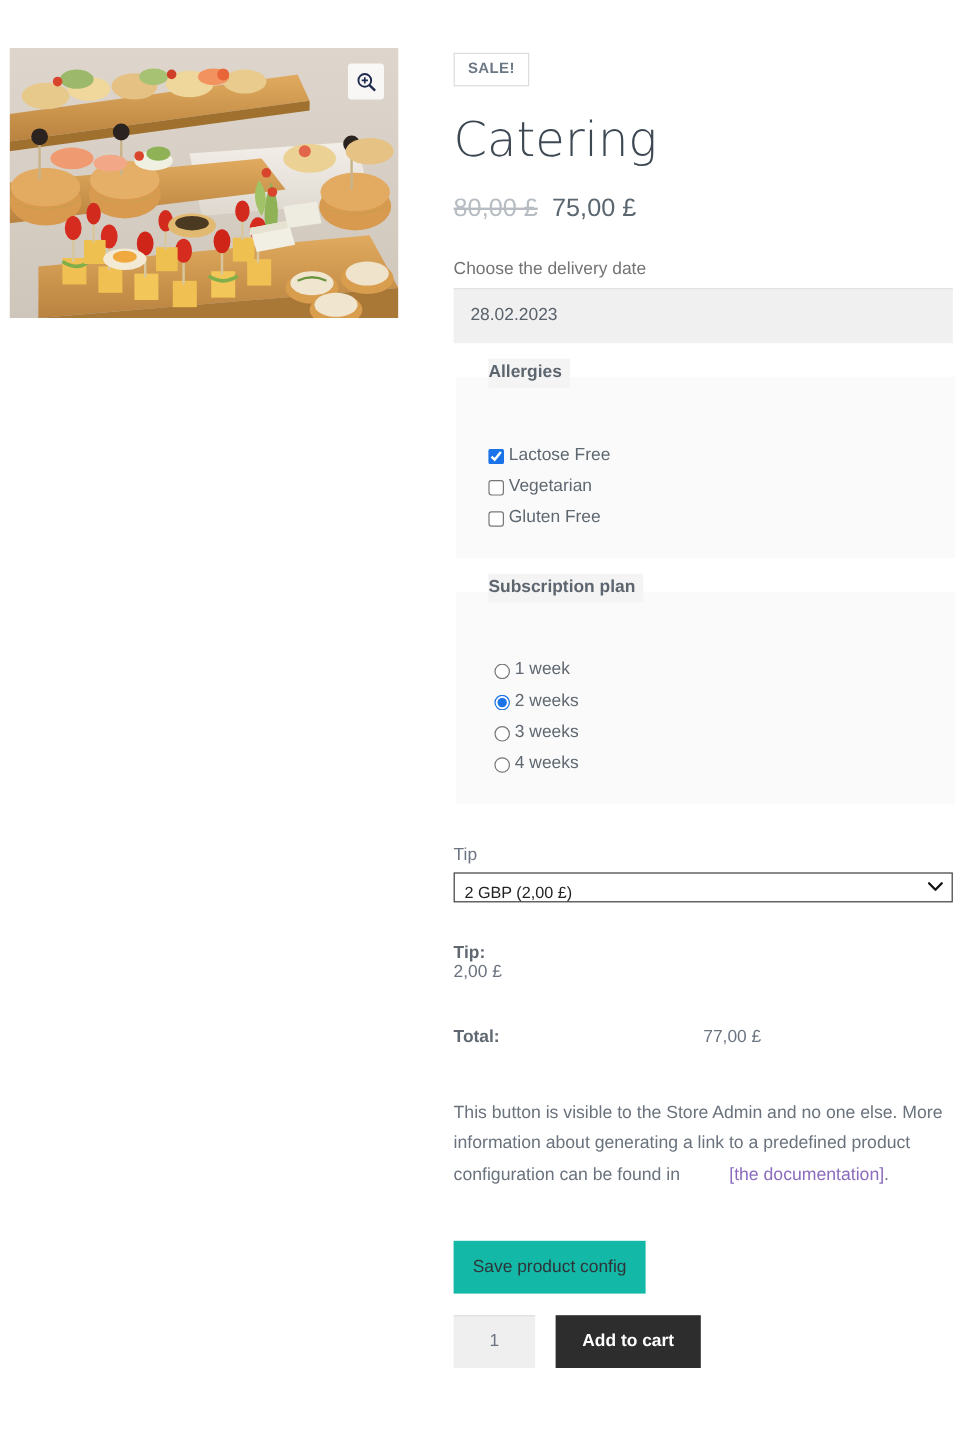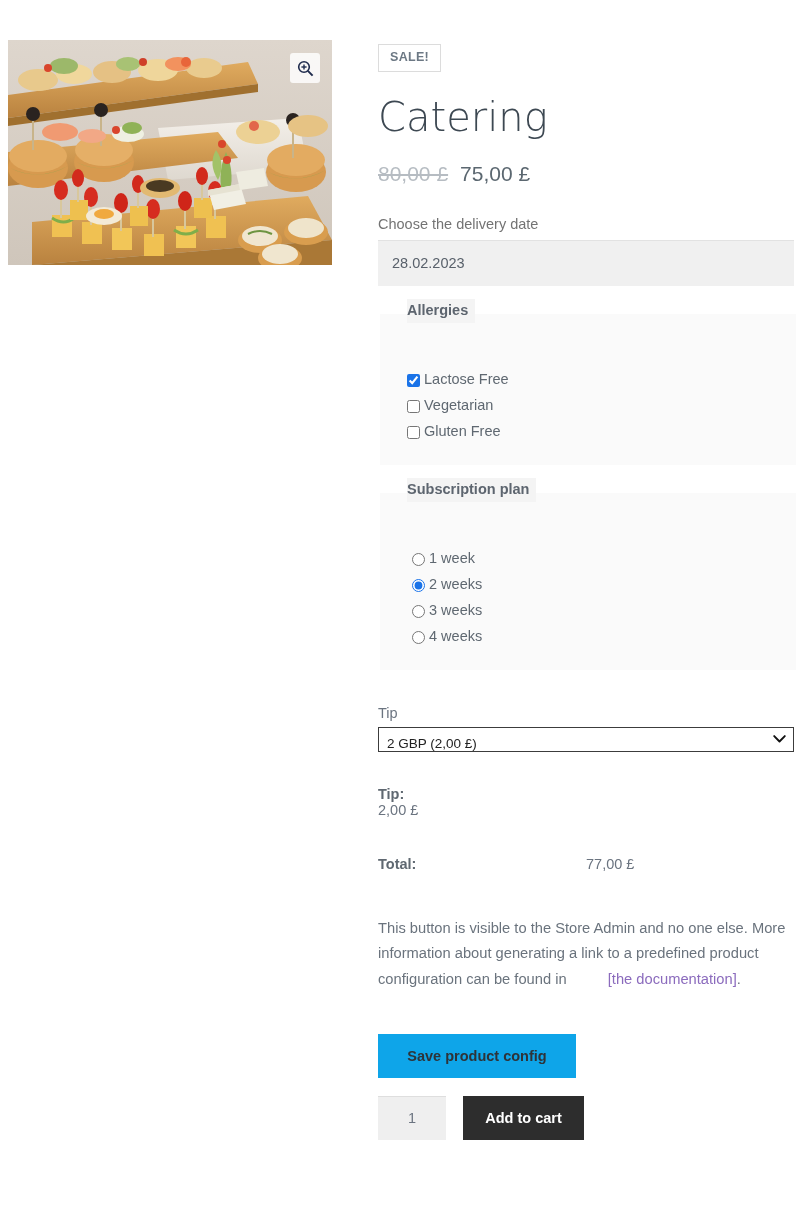--- a/index.html
+++ b/index.html
@@ -186,26 +186,26 @@
   }
   .admin-note a {
     color: #8b6bbd;
     text-decoration: none;
     margin-left: 37px;
   }
 
   
   .btn-save {
     margin-top: 27px;
-    width: 198px; height: 44px;
-    background: #0ea5e9;
+    width: 160px; height: 44px;
+    background: #14b8a6;
     border: 0;
     font-family: "Liberation Sans", sans-serif;
     font-size: 14.5px;
-    font-weight: 700;
+    font-weight: 400;
     color: #2e3338;
     cursor: pointer;
   }
   .cart-row {
     display: flex;
     align-items: stretch;
     margin-top: 18px;
   }
   .qty-input {
     width: 68px; height: 44px;

